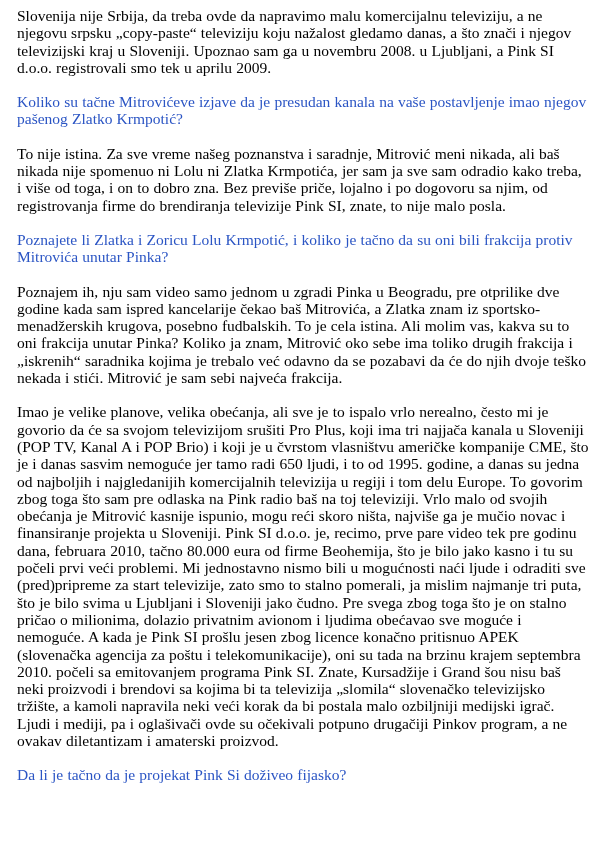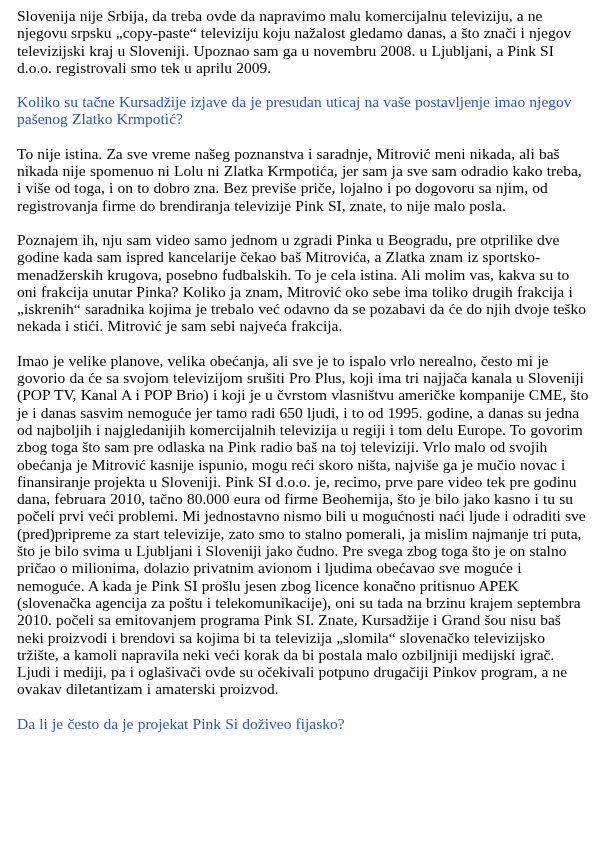--- a/index.html
+++ b/index.html
@@ -35,19 +35,20 @@
   }
   .question {
     color: #2b55c4;
   }
 </style>
 </head>
 <body>
 
 <div class="page">
   <p class="answer">Slovenija nije Srbija, da treba ovde da napravimo malu komercijalnu televiziju, a ne njegovu srpsku „copy-paste“ televiziju koju nažalost gledamo danas, a što znači i njegov televizijski kraj u Sloveniji. Upoznao sam ga u novembru 2008. u Ljubljani, a Pink SI d.o.o. registrovali smo tek u aprilu 2009.</p>
-  <p class="question">Koliko su tačne Kursadžije izjave da je presudan uticaj na vaše postavljenje imao njegov pašenog Zlatko Krmpotić?</p>
+  <p class="question">Koliko su tačne Mitrovićeve izjave da je presudan kanala na vaše postavljenje imao njegov pašenog Zlatko Krmpotić?</p>
   <p class="answer">To nije istina. Za sve vreme našeg poznanstva i saradnje, Mitrović meni nikada, ali baš nikada nije spomenuo ni Lolu ni Zlatka Krmpotića, jer sam ja sve sam odradio kako treba, i više od toga, i on to dobro zna. Bez previše priče, lojalno i po dogovoru sa njim, od registrovanja firme do brendiranja televizije Pink SI, znate, to nije malo posla.</p>
+  <p class="question">Poznajete li Zlatka i Zoricu Lolu Krmpotić, i koliko je tačno da su oni bili frakcija protiv Mitrovića unutar Pinka?</p>
   <p class="answer">Poznajem ih, nju sam video samo jednom u zgradi Pinka u Beogradu, pre otprilike dve godine kada sam ispred kancelarije čekao baš Mitrovića, a Zlatka znam iz sportsko-menadžerskih krugova, posebno fudbalskih. To je cela istina. Ali molim vas, kakva su to oni frakcija unutar Pinka? Koliko ja znam, Mitrović oko sebe ima toliko drugih frakcija i „iskrenih“ saradnika kojima je trebalo već odavno da se pozabavi da će do njih dvoje teško nekada i stići. Mitrović je sam sebi najveća frakcija.</p>
   <p class="answer">Imao je velike planove, velika obećanja, ali sve je to ispalo vrlo nerealno, često mi je govorio da će sa svojom televizijom srušiti Pro Plus, koji ima tri najjača kanala u Sloveniji (POP TV, Kanal A i POP Brio) i koji je u čvrstom vlasništvu američke kompanije CME, što je i danas sasvim nemoguće jer tamo radi 650 ljudi, i to od 1995. godine, a danas su jedna od najboljih i najgledanijih komercijalnih televizija u regiji i tom delu Europe. To govorim zbog toga što sam pre odlaska na Pink radio baš na toj televiziji. Vrlo malo od svojih obećanja je Mitrović kasnije ispunio, mogu reći skoro ništa, najviše ga je mučio novac i finansiranje projekta u Sloveniji. Pink SI d.o.o. je, recimo, prve pare video tek pre godinu dana, februara 2010, tačno 80.000 eura od firme Beohemija, što je bilo jako kasno i tu su počeli prvi veći problemi. Mi jednostavno nismo bili u mogućnosti naći ljude i odraditi sve (pred)pripreme za start televizije, zato smo to stalno pomerali, ja mislim najmanje tri puta, što je bilo svima u Ljubljani i Sloveniji jako čudno. Pre svega zbog toga što je on stalno pričao o milionima, dolazio privatnim avionom i ljudima obećavao sve moguće i nemoguće. A kada je Pink SI prošlu jesen zbog licence konačno pritisnuo APEK (slovenačka agencija za poštu i telekomunikacije), oni su tada na brzinu krajem septembra 2010. počeli sa emitovanjem programa Pink SI. Znate, Kursadžije i Grand šou nisu baš neki proizvodi i brendovi sa kojima bi ta televizija „slomila“ slovenačko televizijsko tržište, a kamoli napravila neki veći korak da bi postala malo ozbiljniji medijski igrač. Ljudi i mediji, pa i oglašivači ovde su očekivali potpuno drugačiji Pinkov program, a ne ovakav diletantizam i amaterski proizvod.</p>
-  <p class="question">Da li je često da je projekat Pink Si doživeo fijasko?</p>
+  <p class="question">Da li je tačno da je projekat Pink Si doživeo fijasko?</p>
 
 </div>
 
 </body></html>

